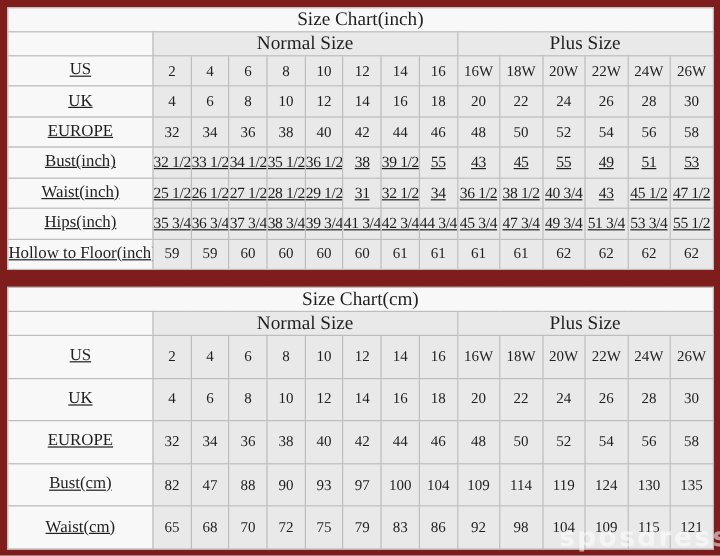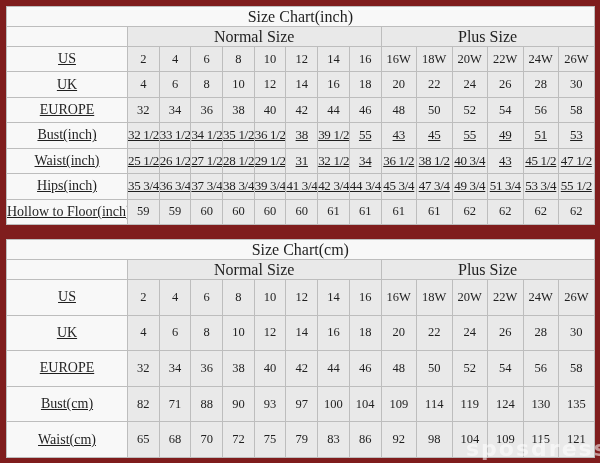--- a/index.html
+++ b/index.html
@@ -316,21 +316,21 @@
             <td class="value-cell">48</td>
             <td class="value-cell">50</td>
             <td class="value-cell">52</td>
             <td class="value-cell">54</td>
             <td class="value-cell">56</td>
             <td class="value-cell">58</td>
           </tr>
           <tr class="data-row">
             <td class="label-cell">Bust(cm)</td>
             <td class="value-cell">82</td>
-            <td class="value-cell">71</td>
+            <td class="value-cell">47</td>
             <td class="value-cell">88</td>
             <td class="value-cell">90</td>
             <td class="value-cell">93</td>
             <td class="value-cell">97</td>
             <td class="value-cell">100</td>
             <td class="value-cell">104</td>
             <td class="value-cell">109</td>
             <td class="value-cell">114</td>
             <td class="value-cell">119</td>
             <td class="value-cell">124</td>

